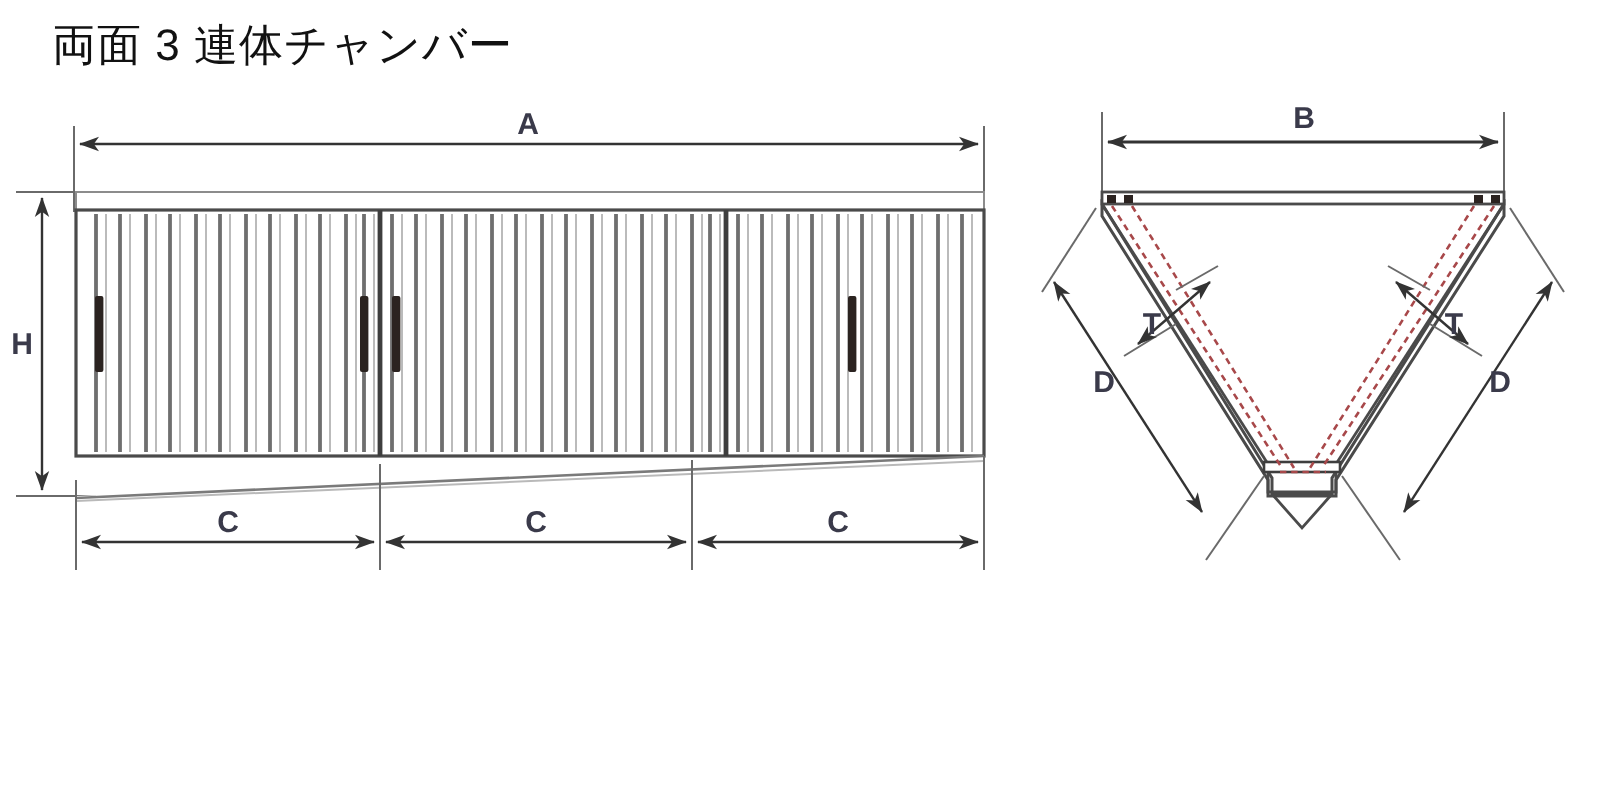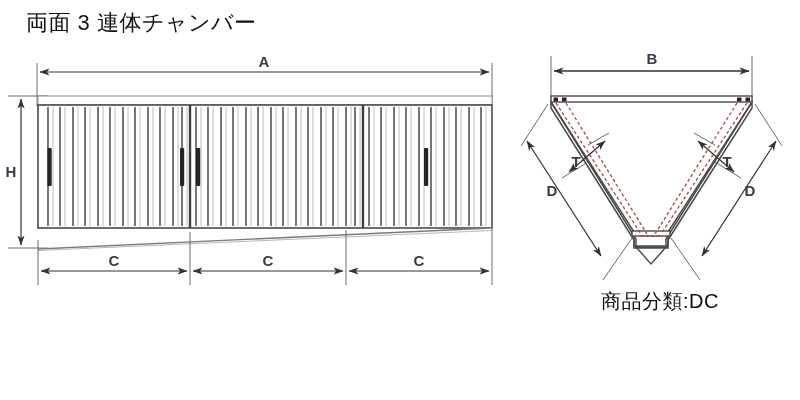--- a/index.html
+++ b/index.html
@@ -47,21 +47,20 @@
     fill: #3a3a4a;
     font-weight: 600;
   }
 </style>
 </head>
 <body>
 
 <div id="stage">
 
   <div class="title-text">両面 3 連体チャンバー</div>
-  <div class="class-text">商品分類:DC</div>
 
   <svg width="800" height="400" viewBox="0 0 800 400">
     <defs>
       <marker id="arrHead" markerWidth="10" markerHeight="8" refX="9.5" refY="4" orient="auto" markerUnits="userSpaceOnUse">
         <path d="M0,0.4 L10,4 L0,7.6 L2.6,4 Z" fill="#333333"></path>
       </marker>
       <marker id="arrTail" markerWidth="10" markerHeight="8" refX="0.5" refY="4" orient="auto" markerUnits="userSpaceOnUse">
         <path d="M10,0.4 L0,4 L10,7.6 L7.4,4 Z" fill="#333333"></path>
       </marker>
     </defs>

